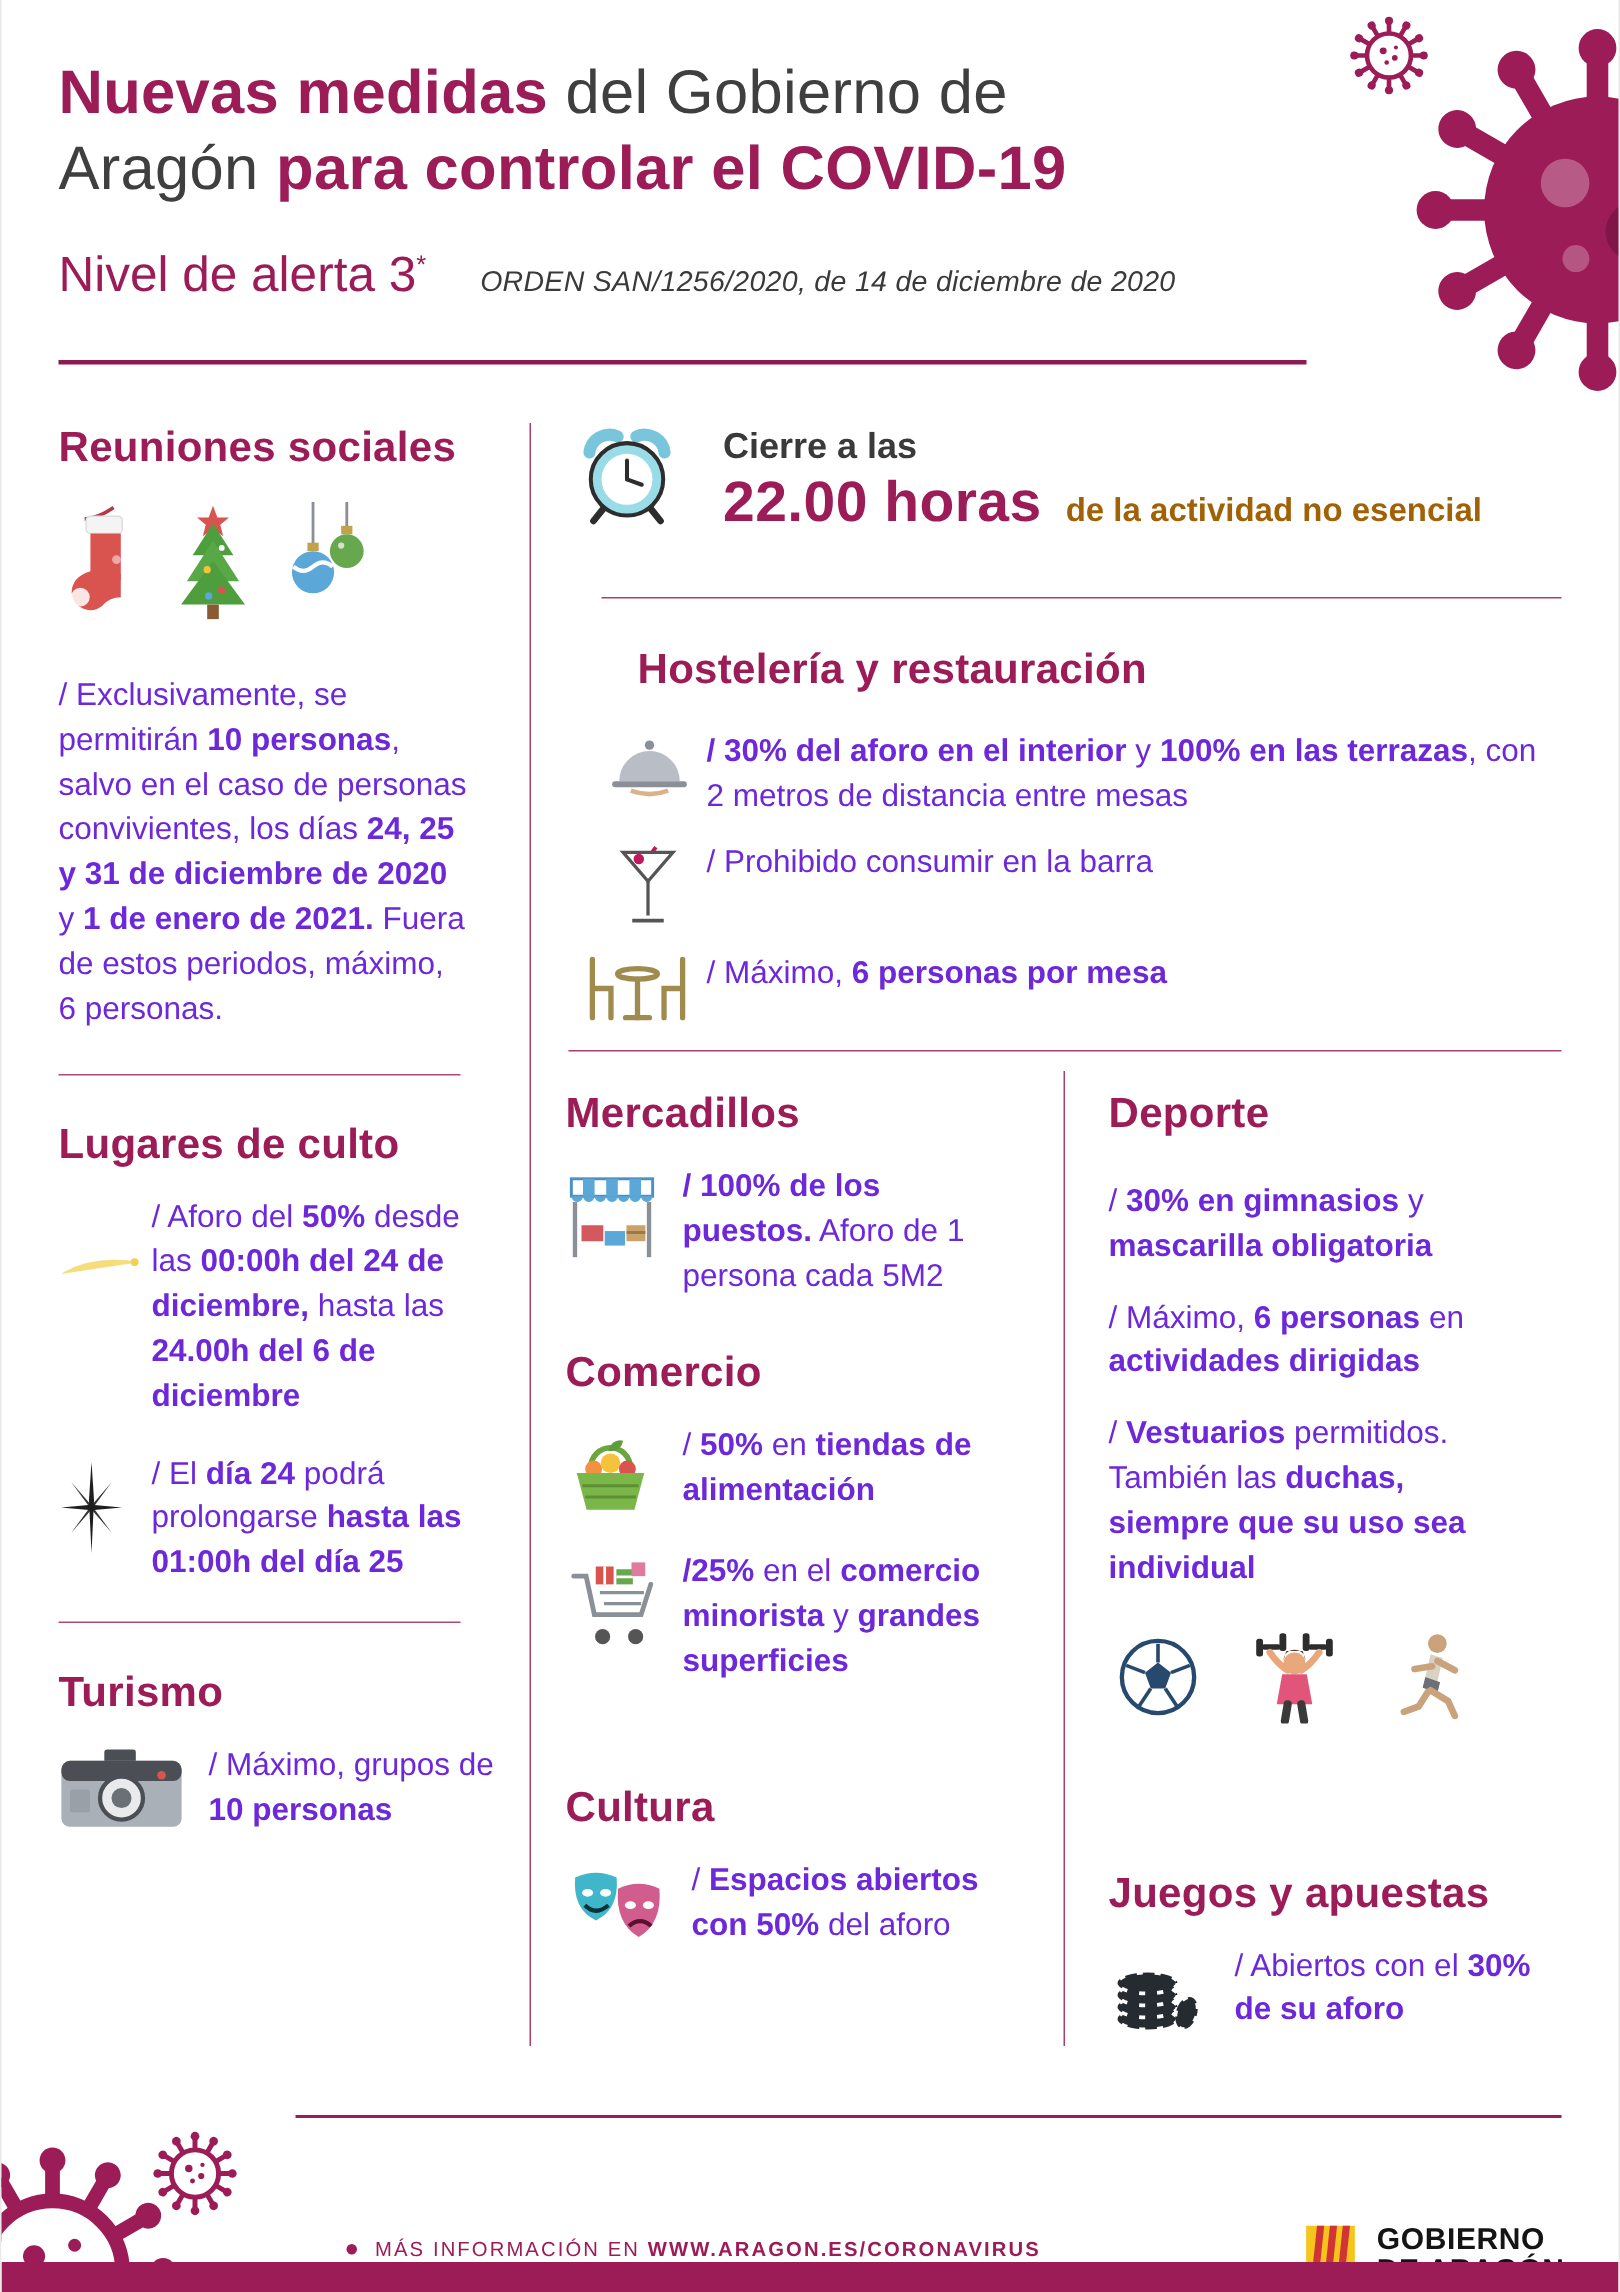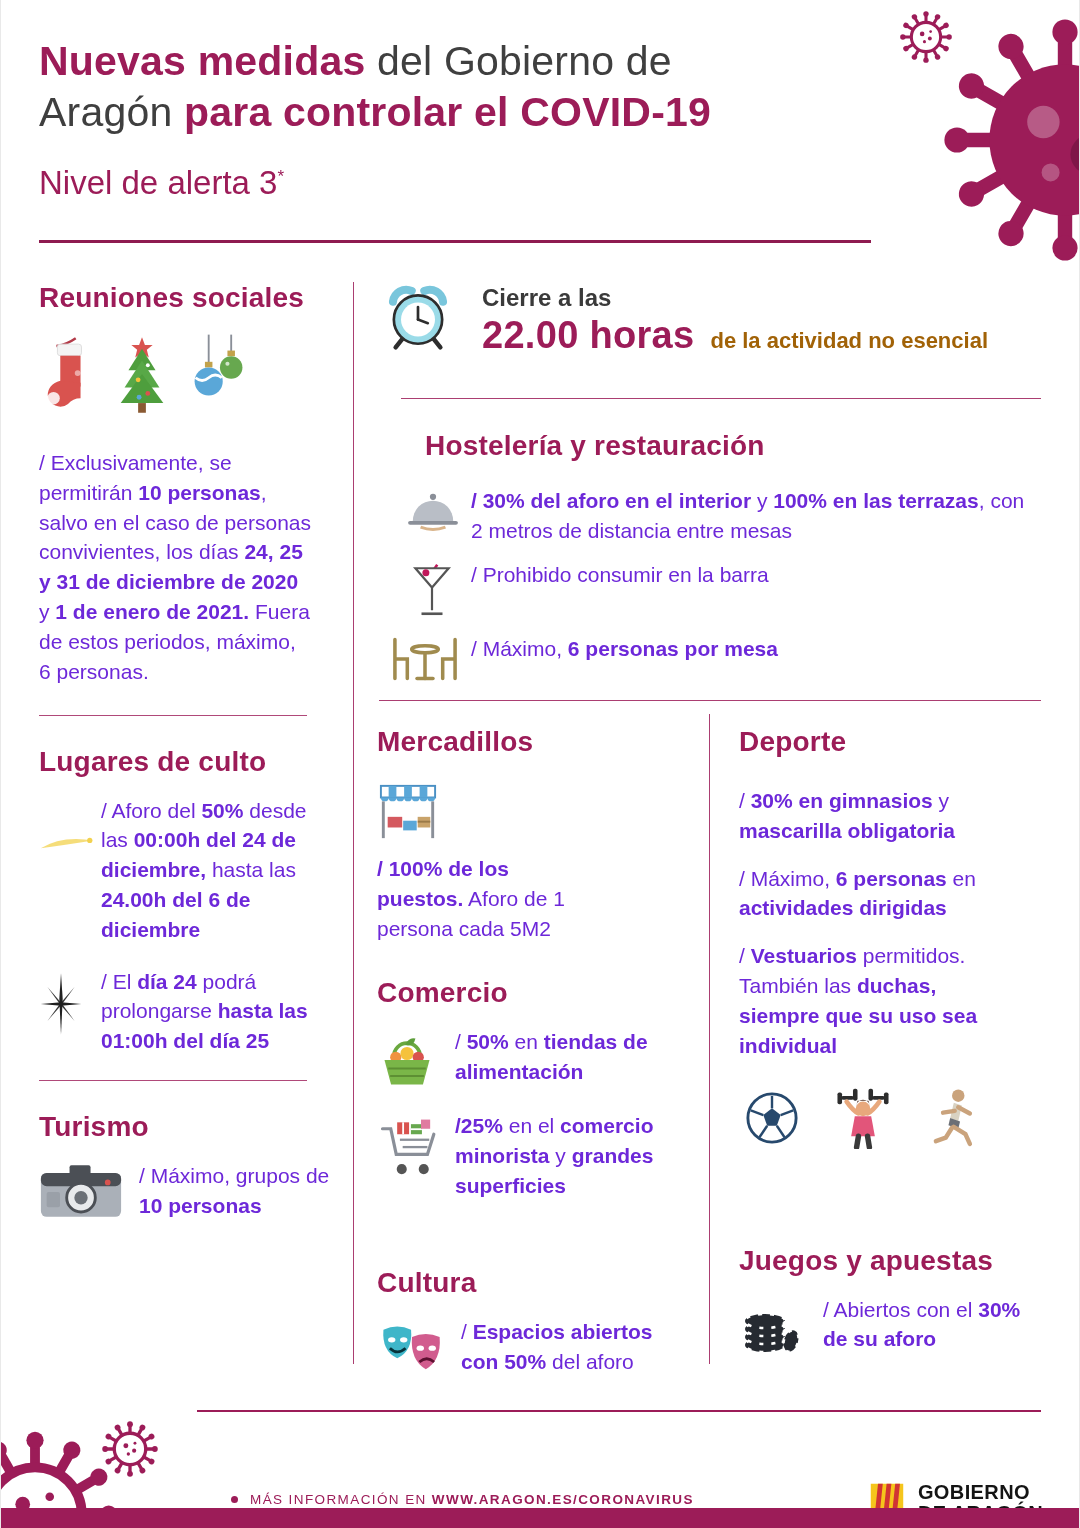--- a/index.html
+++ b/index.html
@@ -205,20 +205,21 @@
     </svg>
   <svg class="virus v-bl-b" viewBox="0 0 140 140">
       <use href="#virus-ring"></use>
     </svg>
 
   <div class="hdr">
     <h1 class="title"><span class="b c-accent">Nuevas medidas</span><span class="c-dark"> del Gobierno de
 Aragón </span><span class="b c-accent">para controlar el COVID-19</span></h1>
     <div class="alert-row">
       <div class="alert"><span>Nivel de alerta 3</span><sup>*</sup></div>
+      <div class="order">ORDEN SAN/1256/2020, de 14 de diciembre de 2020</div>
     </div>
   </div>
   <div class="hdr-rule"></div>
 
   <div class="vline1"></div>
   <div class="vline2"></div>
   <div class="hline1"></div>
   <div class="hline2"></div>
 
   <div class="col-left">
@@ -372,21 +373,21 @@
           <path d="M76 4 v44 M76 26 h-14 v22"></path>
         </svg>
       </span>
       <p class="txt" style="width:560px;"><span>/ Máximo, </span><span class="b">6 personas por mesa</span></p>
     </div>
   </div>
 
   <div class="col-mid">
     <h2 class="h2">Mercadillos</h2>
 
-    <div class="item" style="margin-bottom:30px;flex-direction:column;">
+    <div class="item" style="margin-bottom:30px;">
       <span class="ic" style="flex:0 0 78px;">
         <svg width="62" height="60" viewBox="0 0 64 62">
           <rect x="4" y="4" width="56" height="12" fill="#ffffff" stroke="#4a90c4" stroke-width="2"></rect>
           <rect x="12" y="4" width="8" height="12" fill="#5aa7d8"></rect>
           <rect x="28" y="4" width="8" height="12" fill="#5aa7d8"></rect>
           <rect x="44" y="4" width="8" height="12" fill="#5aa7d8"></rect>
           <path d="M4 16 a4 4 0 0 0 8 0 a4 4 0 0 0 8 0 a4 4 0 0 0 8 0 a4 4 0 0 0 8 0 a4 4 0 0 0 8 0 a4 4 0 0 0 8 0 a4 4 0 0 0 8 0" fill="#5aa7d8"></path>
           <rect x="5" y="20" width="3" height="38" fill="#8a8f98"></rect>
           <rect x="56" y="20" width="3" height="38" fill="#8a8f98"></rect>
           <rect x="11" y="36" width="15" height="11" fill="#d4595f"></rect>

